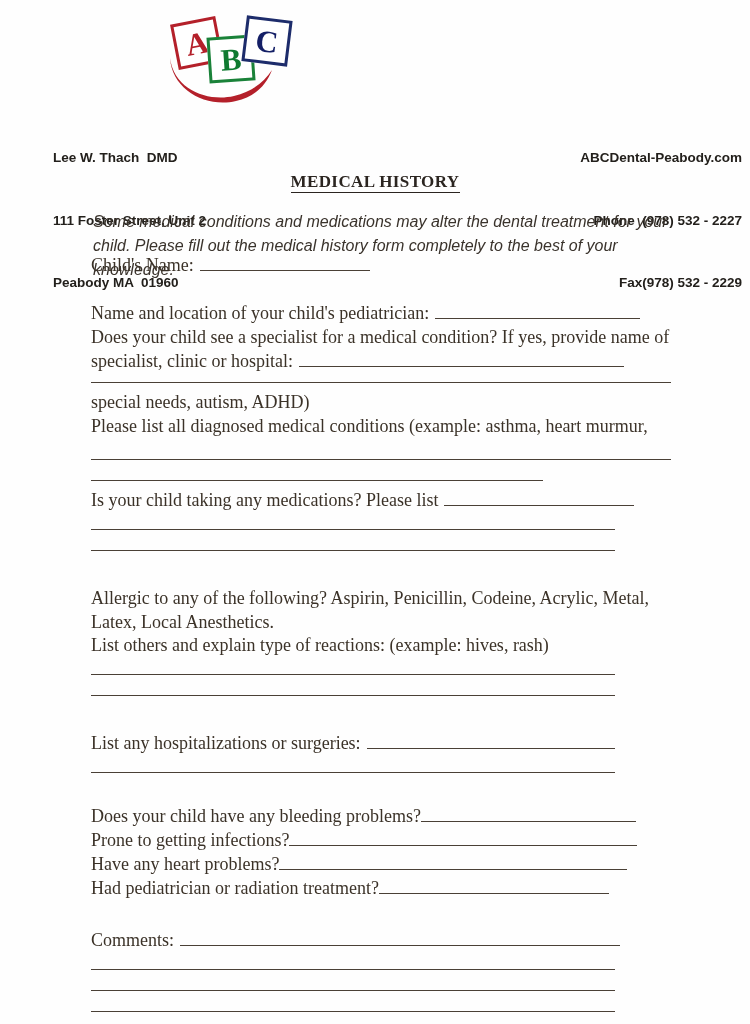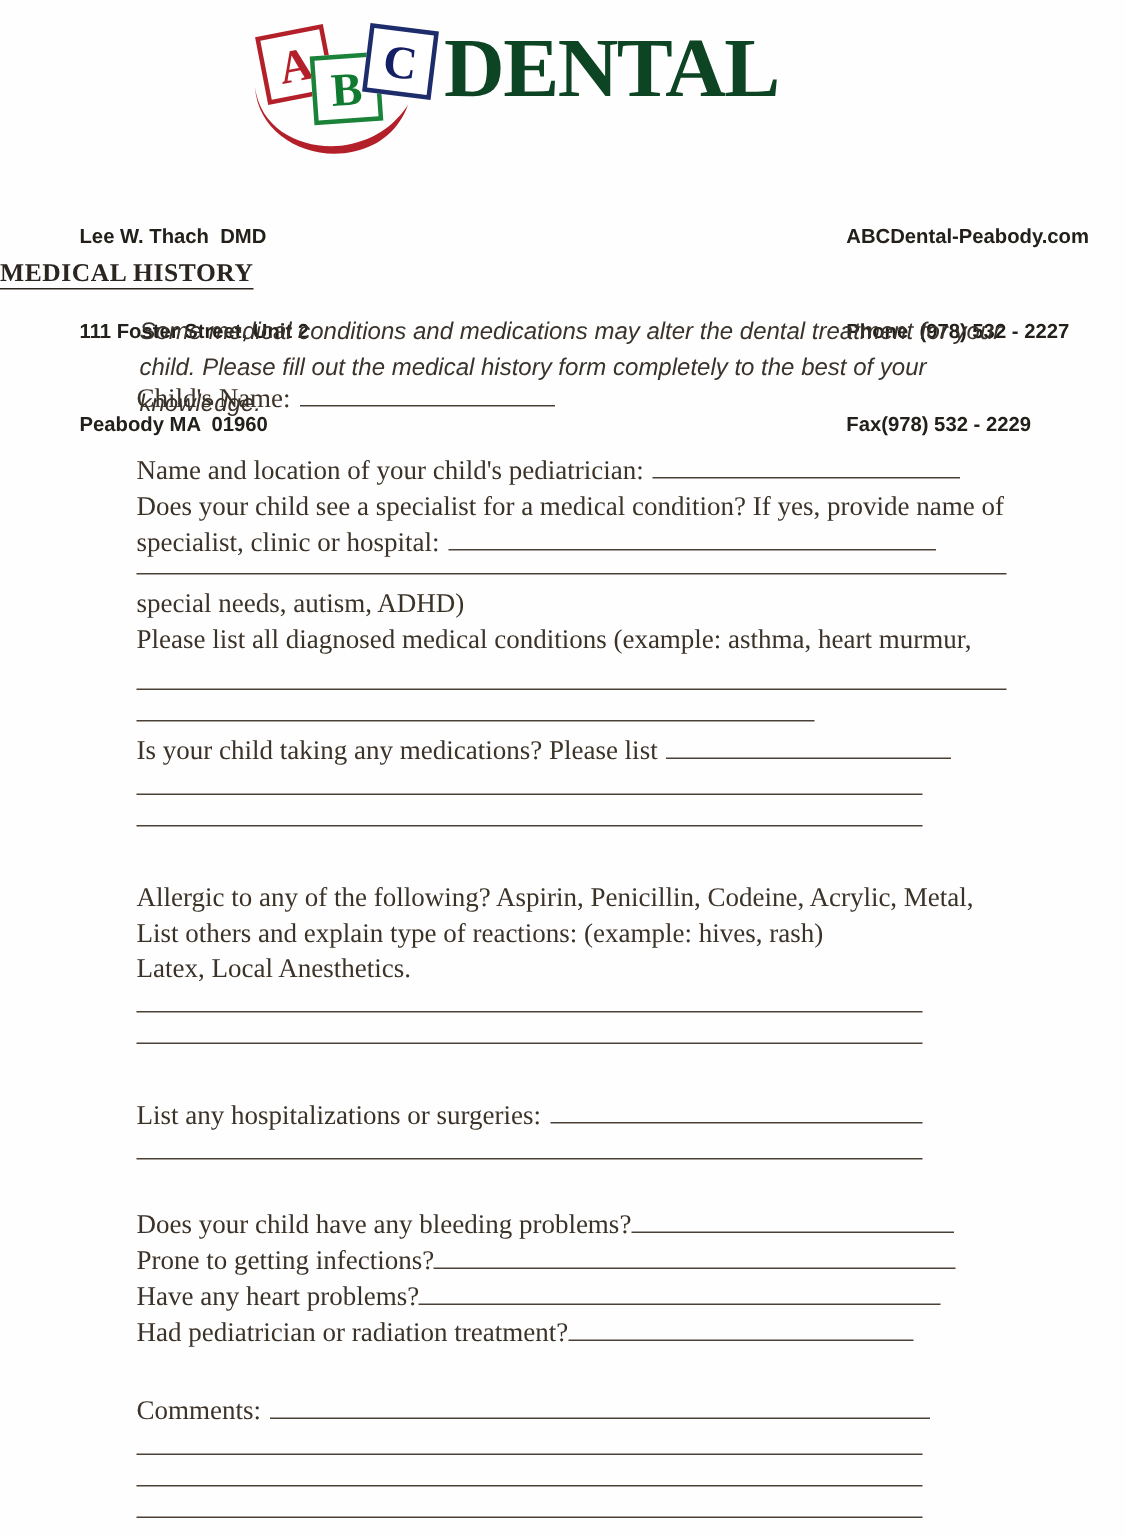--- a/index.html
+++ b/index.html
@@ -97,28 +97,29 @@
   .contact {
     position: absolute;
     font-family: "Liberation Sans", "DejaVu Sans", sans-serif;
     font-weight: bold;
     font-size: 13.5px;
     line-height: 1.55;
     color: #23201c;
     white-space: pre;
   }
   .contact-left { left: 53px; top: 106px; }
-  .contact-right { right: 24px; top: 106px; text-align: left; }
+  .contact-right { right: 8px; top: 106px; text-align: right; }
   .contact div { white-space: pre; }
 
   
   .doc-title {
     position: absolute;
     left: 0; right: 0;
     top: 172px;
+    text-align: center;
     font-family: "Liberation Serif", "DejaVu Serif", serif;
     font-weight: bold;
     font-size: 17px;
     letter-spacing: 0.4px;
     color: #2b2520;
   }
   .doc-title span {
     border-bottom: 1.6px solid #2b2520;
     padding-bottom: 1px;
   }
@@ -187,21 +188,20 @@
         <div class="blk blk-a">
             <span>A</span>
           </div>
         <div class="blk blk-b">
             <span>B</span>
           </div>
         <div class="blk blk-c">
             <span>C</span>
           </div>
       </div>
-      <div class="wordmark">DENTAL</div>
     </div>
   </div>
 
   <div class="contact contact-left">
     <div>Lee W. Thach  DMD</div>
     <div>111 Foster Street, Unit 2</div>
     <div>Peabody MA  01960</div>
   </div>
 
   <div class="contact contact-right">
@@ -252,22 +252,22 @@
 
     <div class="sp16"></div>
     <div class="fullrule" style="width:524px"></div>
     <div class="sp20"></div>
     <div class="fullrule" style="width:524px"></div>
 
     <div class="sp24"></div>
     <div class="sp12"></div>
 
     <div class="q">Allergic to any of the following?  Aspirin, Penicillin, Codeine, Acrylic, Metal,</div>
+    <div class="q">Latex, Local Anesthetics.</div>
     <div class="q">List others and explain type of reactions:  (example:  hives, rash)</div>
-    <div class="q">Latex, Local Anesthetics.</div>
 
     <div class="sp16"></div>
     <div class="fullrule" style="width:524px"></div>
     <div class="sp20"></div>
     <div class="fullrule" style="width:524px"></div>
 
     <div class="sp24"></div>
     <div class="sp12"></div>
 
     <div class="q">

